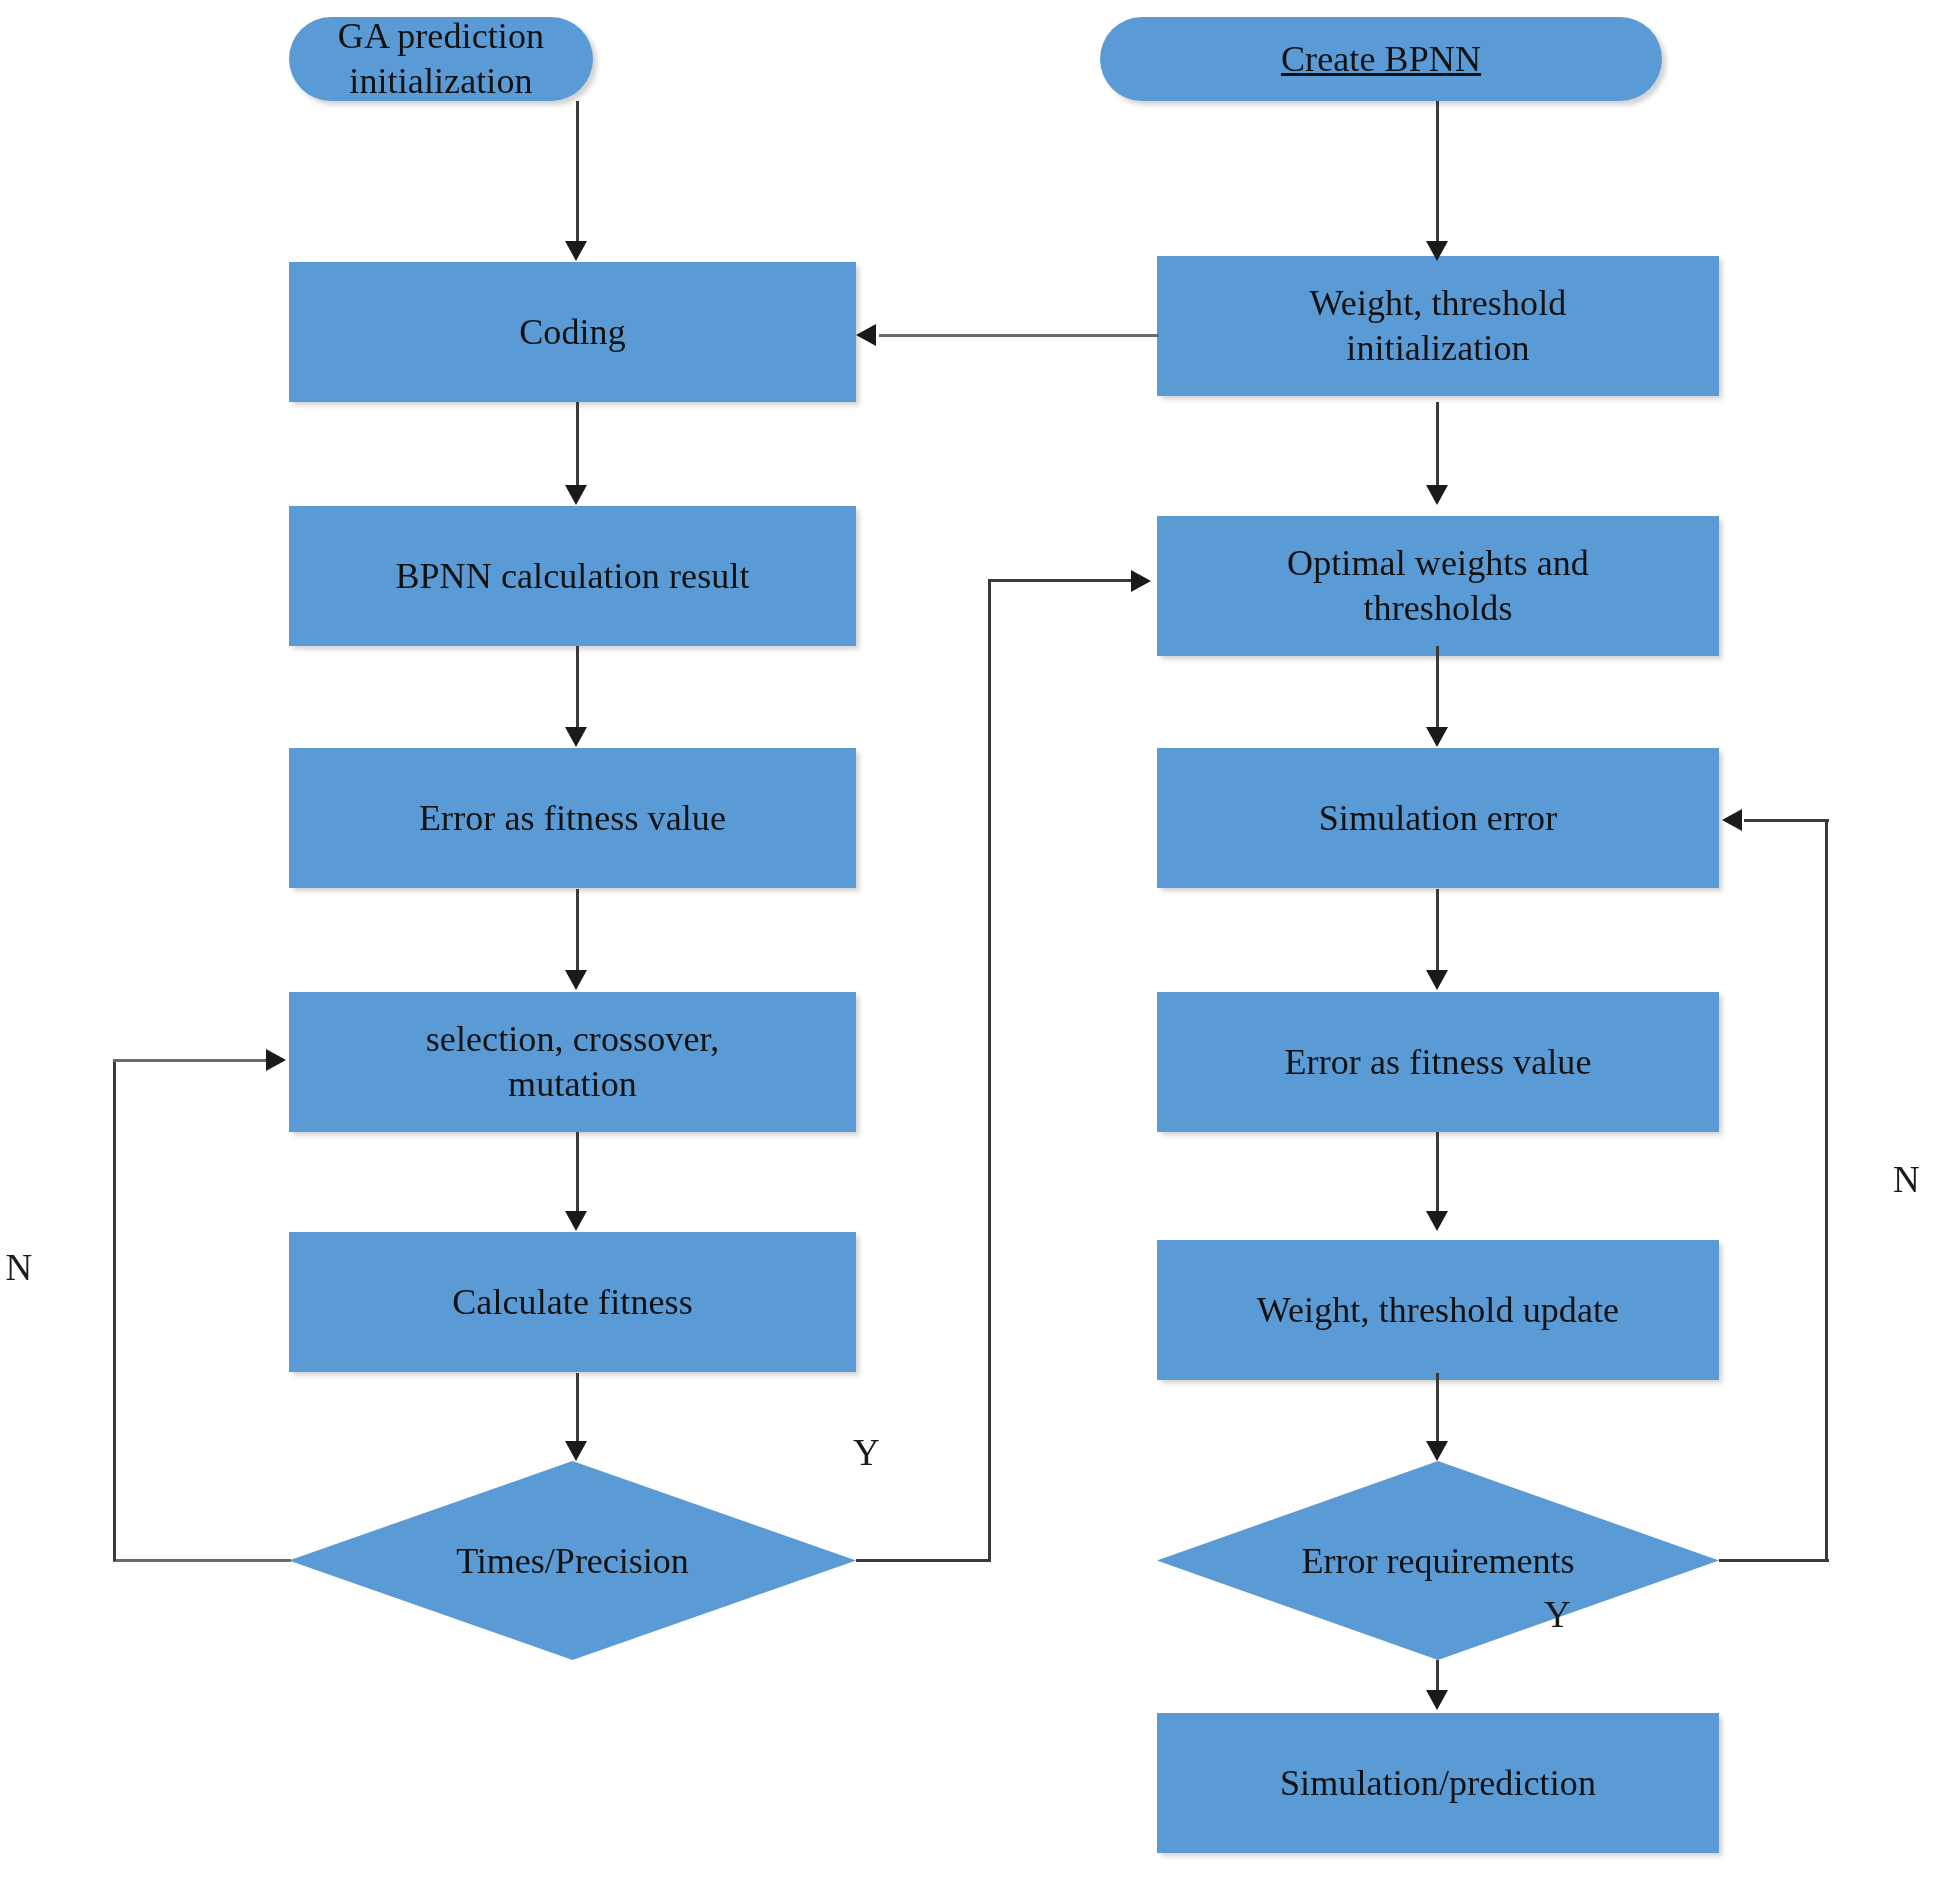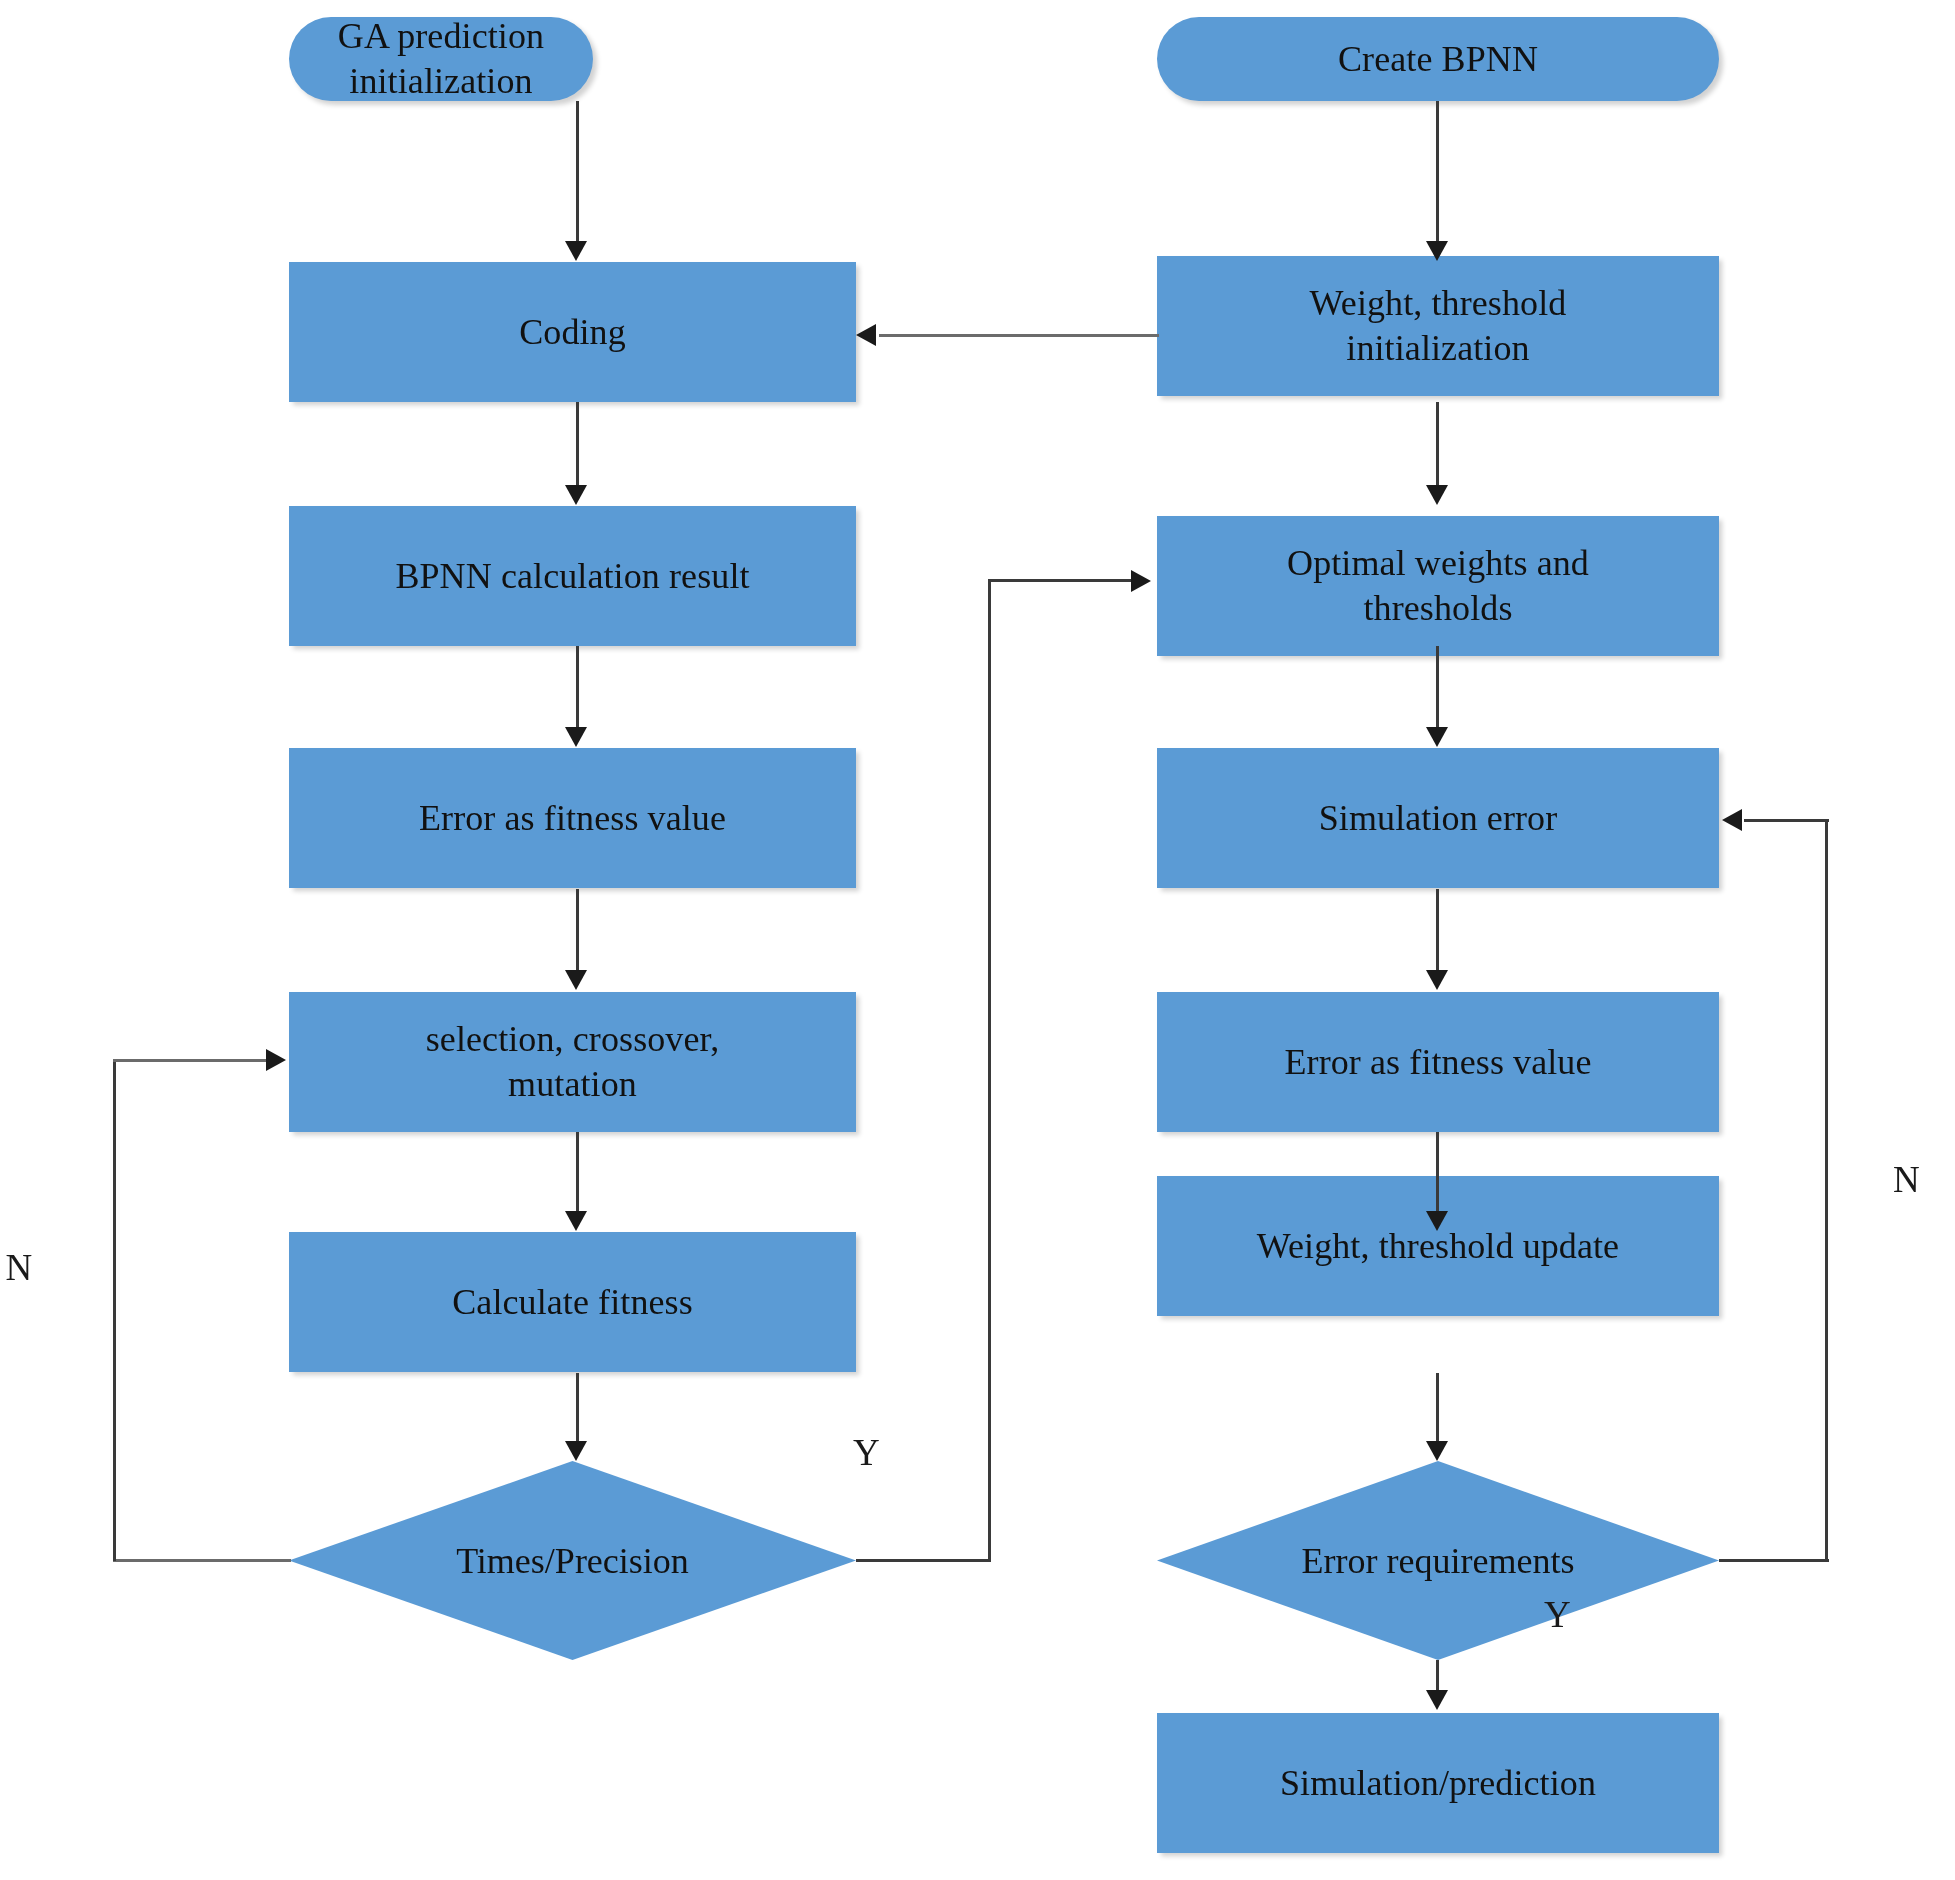--- a/index.html
+++ b/index.html
@@ -126,41 +126,41 @@
 
   <div class="node process" style="left:289px; top:1232px; width:567px; height:140px;">
     <span>Calculate fitness</span>
   </div>
 
   <div class="decision" style="left:289px; top:1461px; width:567px; height:199px;">
     <div class="dia"></div>
     <div class="dlabel">Times/Precision</div>
   </div>
 
-  <div class="node terminator" style="left:1157px; top:17px; width:562px; height:84px;">
+  <div class="node terminator" style="left:1100px; top:17px; width:562px; height:84px;text-decoration:underline;">
     <span>Create BPNN</span>
   </div>
 
   <div class="node process" style="left:1157px; top:256px; width:562px; height:140px;">
     <span style="max-width:411px;">Weight, threshold initialization</span>
   </div>
 
   <div class="node process" style="left:1157px; top:506px; width:562px; height:140px;margin-top:10px;">
     <span style="max-width:439px;">Optimal weights and thresholds</span>
   </div>
 
   <div class="node process" style="left:1157px; top:748px; width:562px; height:140px;">
     <span>Simulation error</span>
   </div>
 
   <div class="node process" style="left:1157px; top:992px; width:562px; height:140px;">
     <span>Error as fitness value</span>
   </div>
 
-  <div class="node process" style="left:1157px; top:1176px; width:562px; height:140px;">
+  <div class="node process" style="left:1157px; top:1240px; width:562px; height:140px;">
     <span>Weight, threshold update</span>
   </div>
 
   <div class="decision" style="left:1157px; top:1461px; width:562px; height:199px;">
     <div class="dia"></div>
     <div class="dlabel">Error requirements</div>
   </div>
 
   <div class="node process" style="left:1157px; top:1713px; width:562px; height:140px;">
     <span>Simulation/prediction</span>

